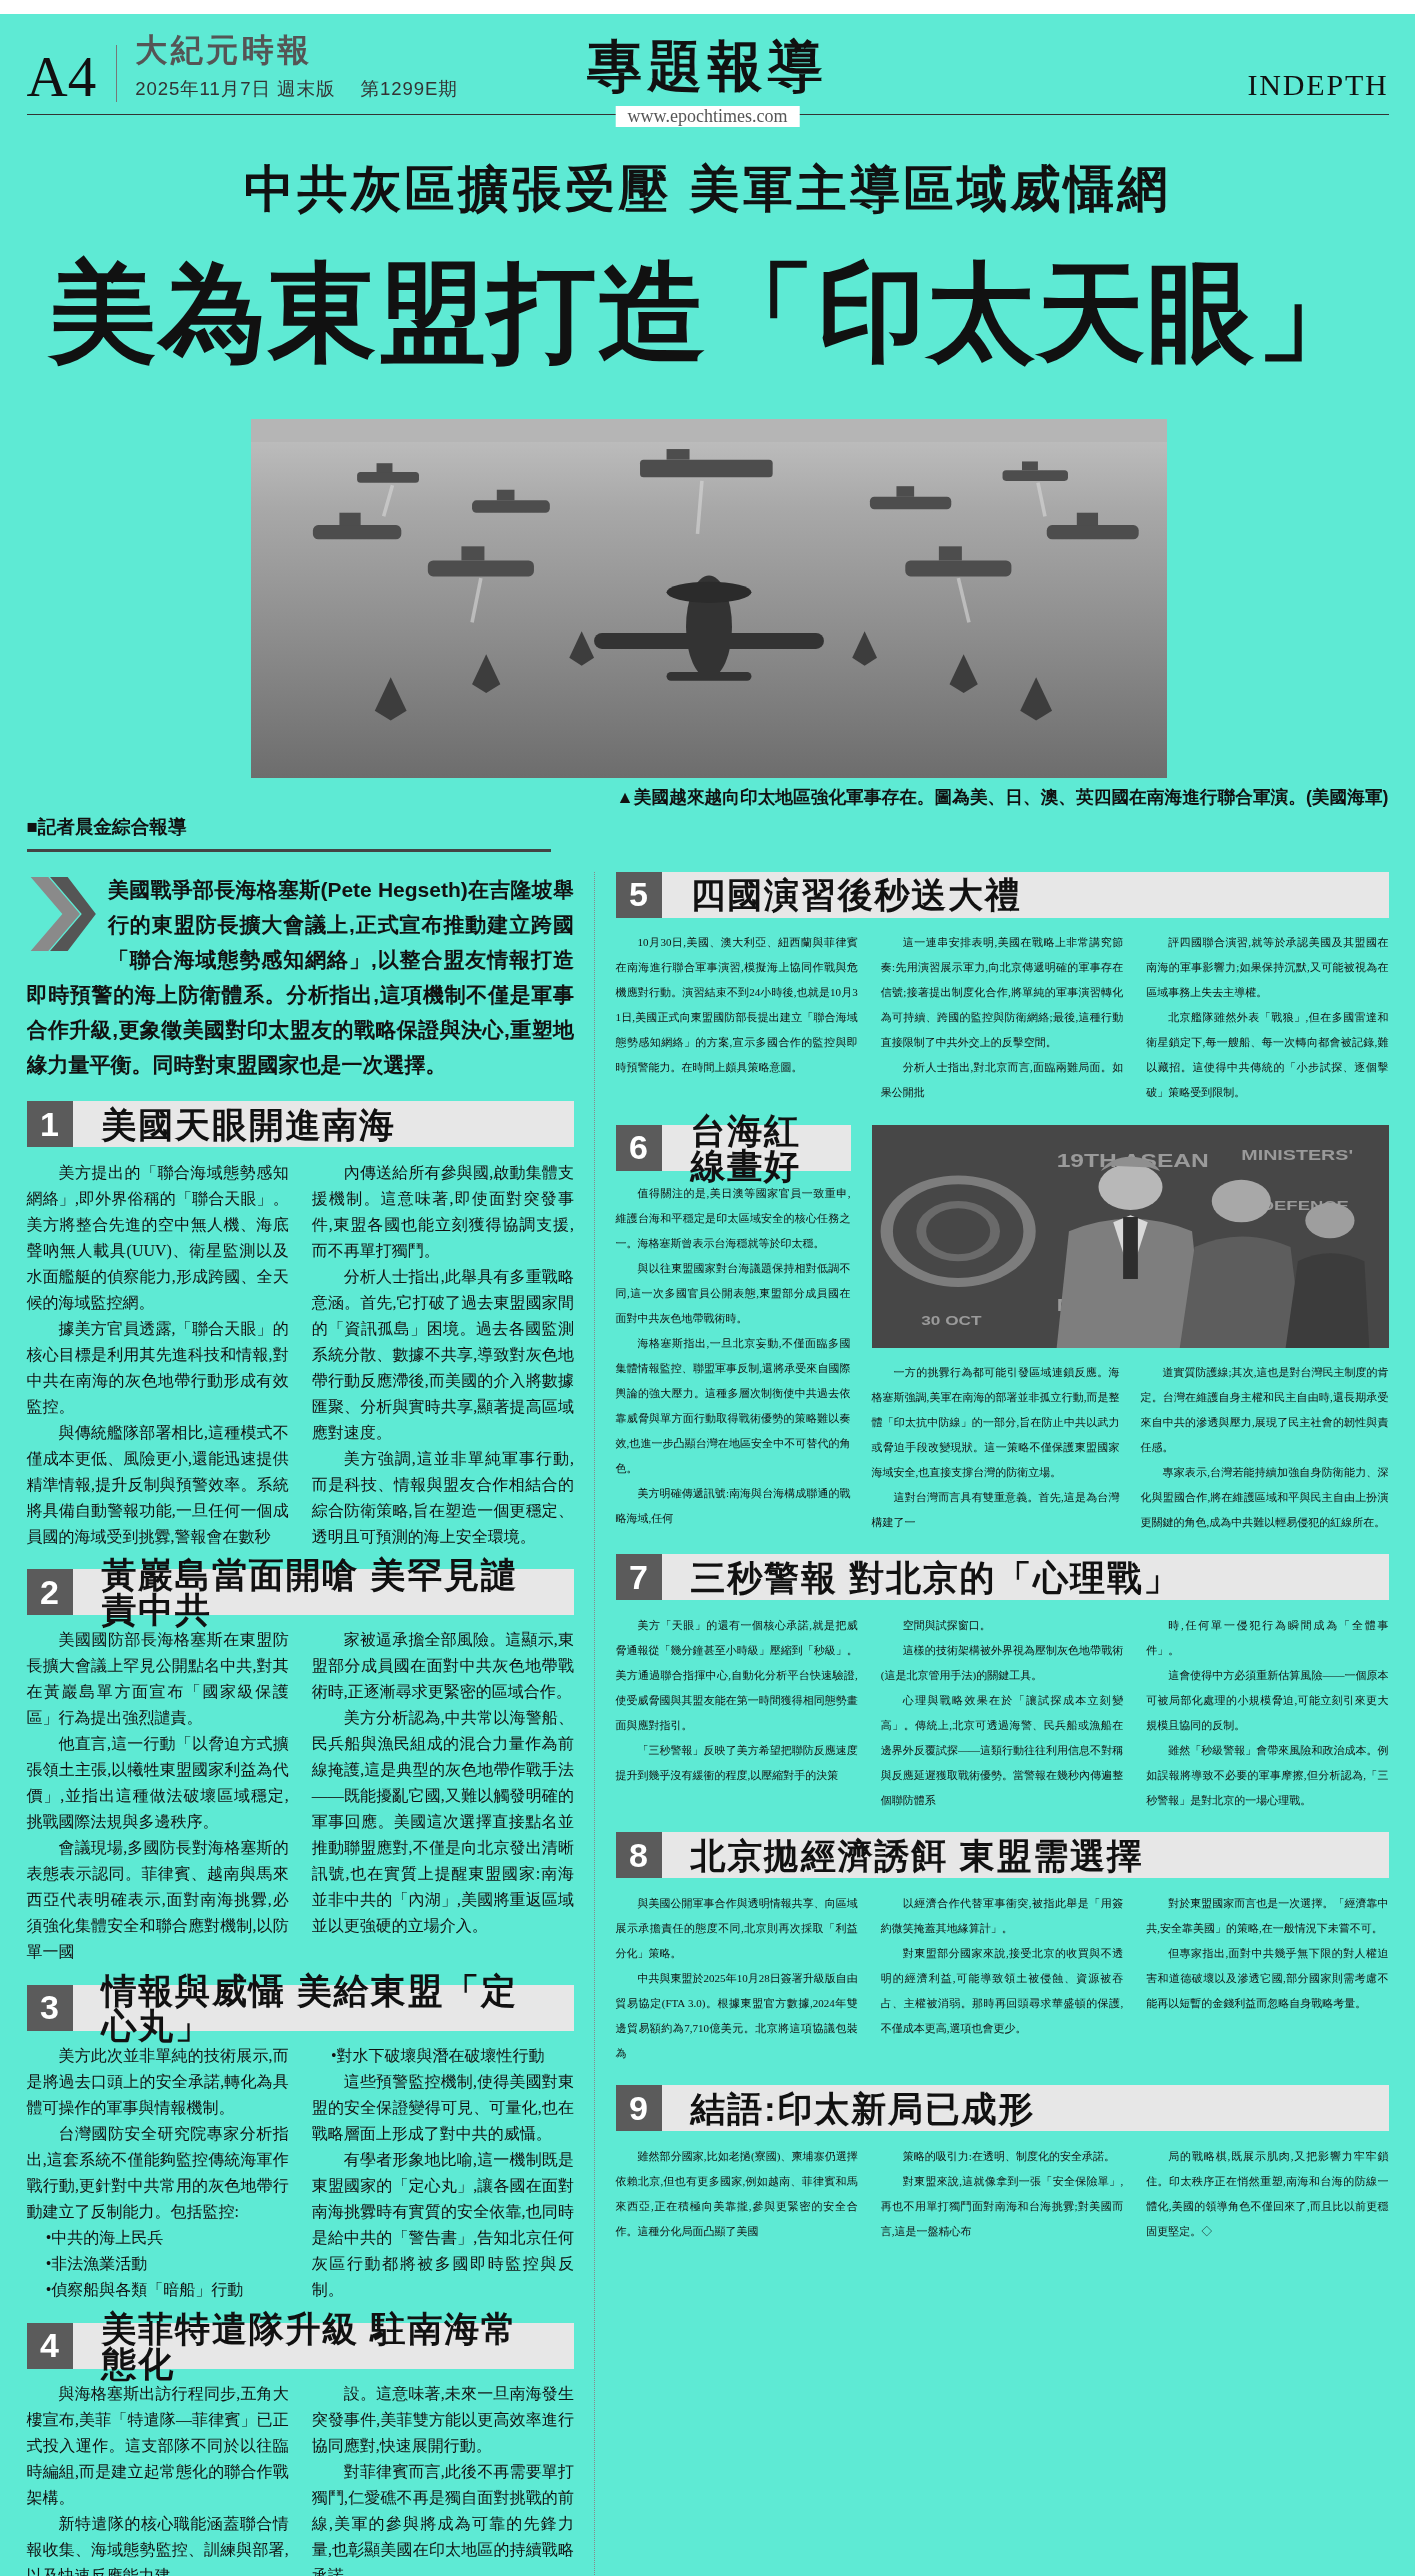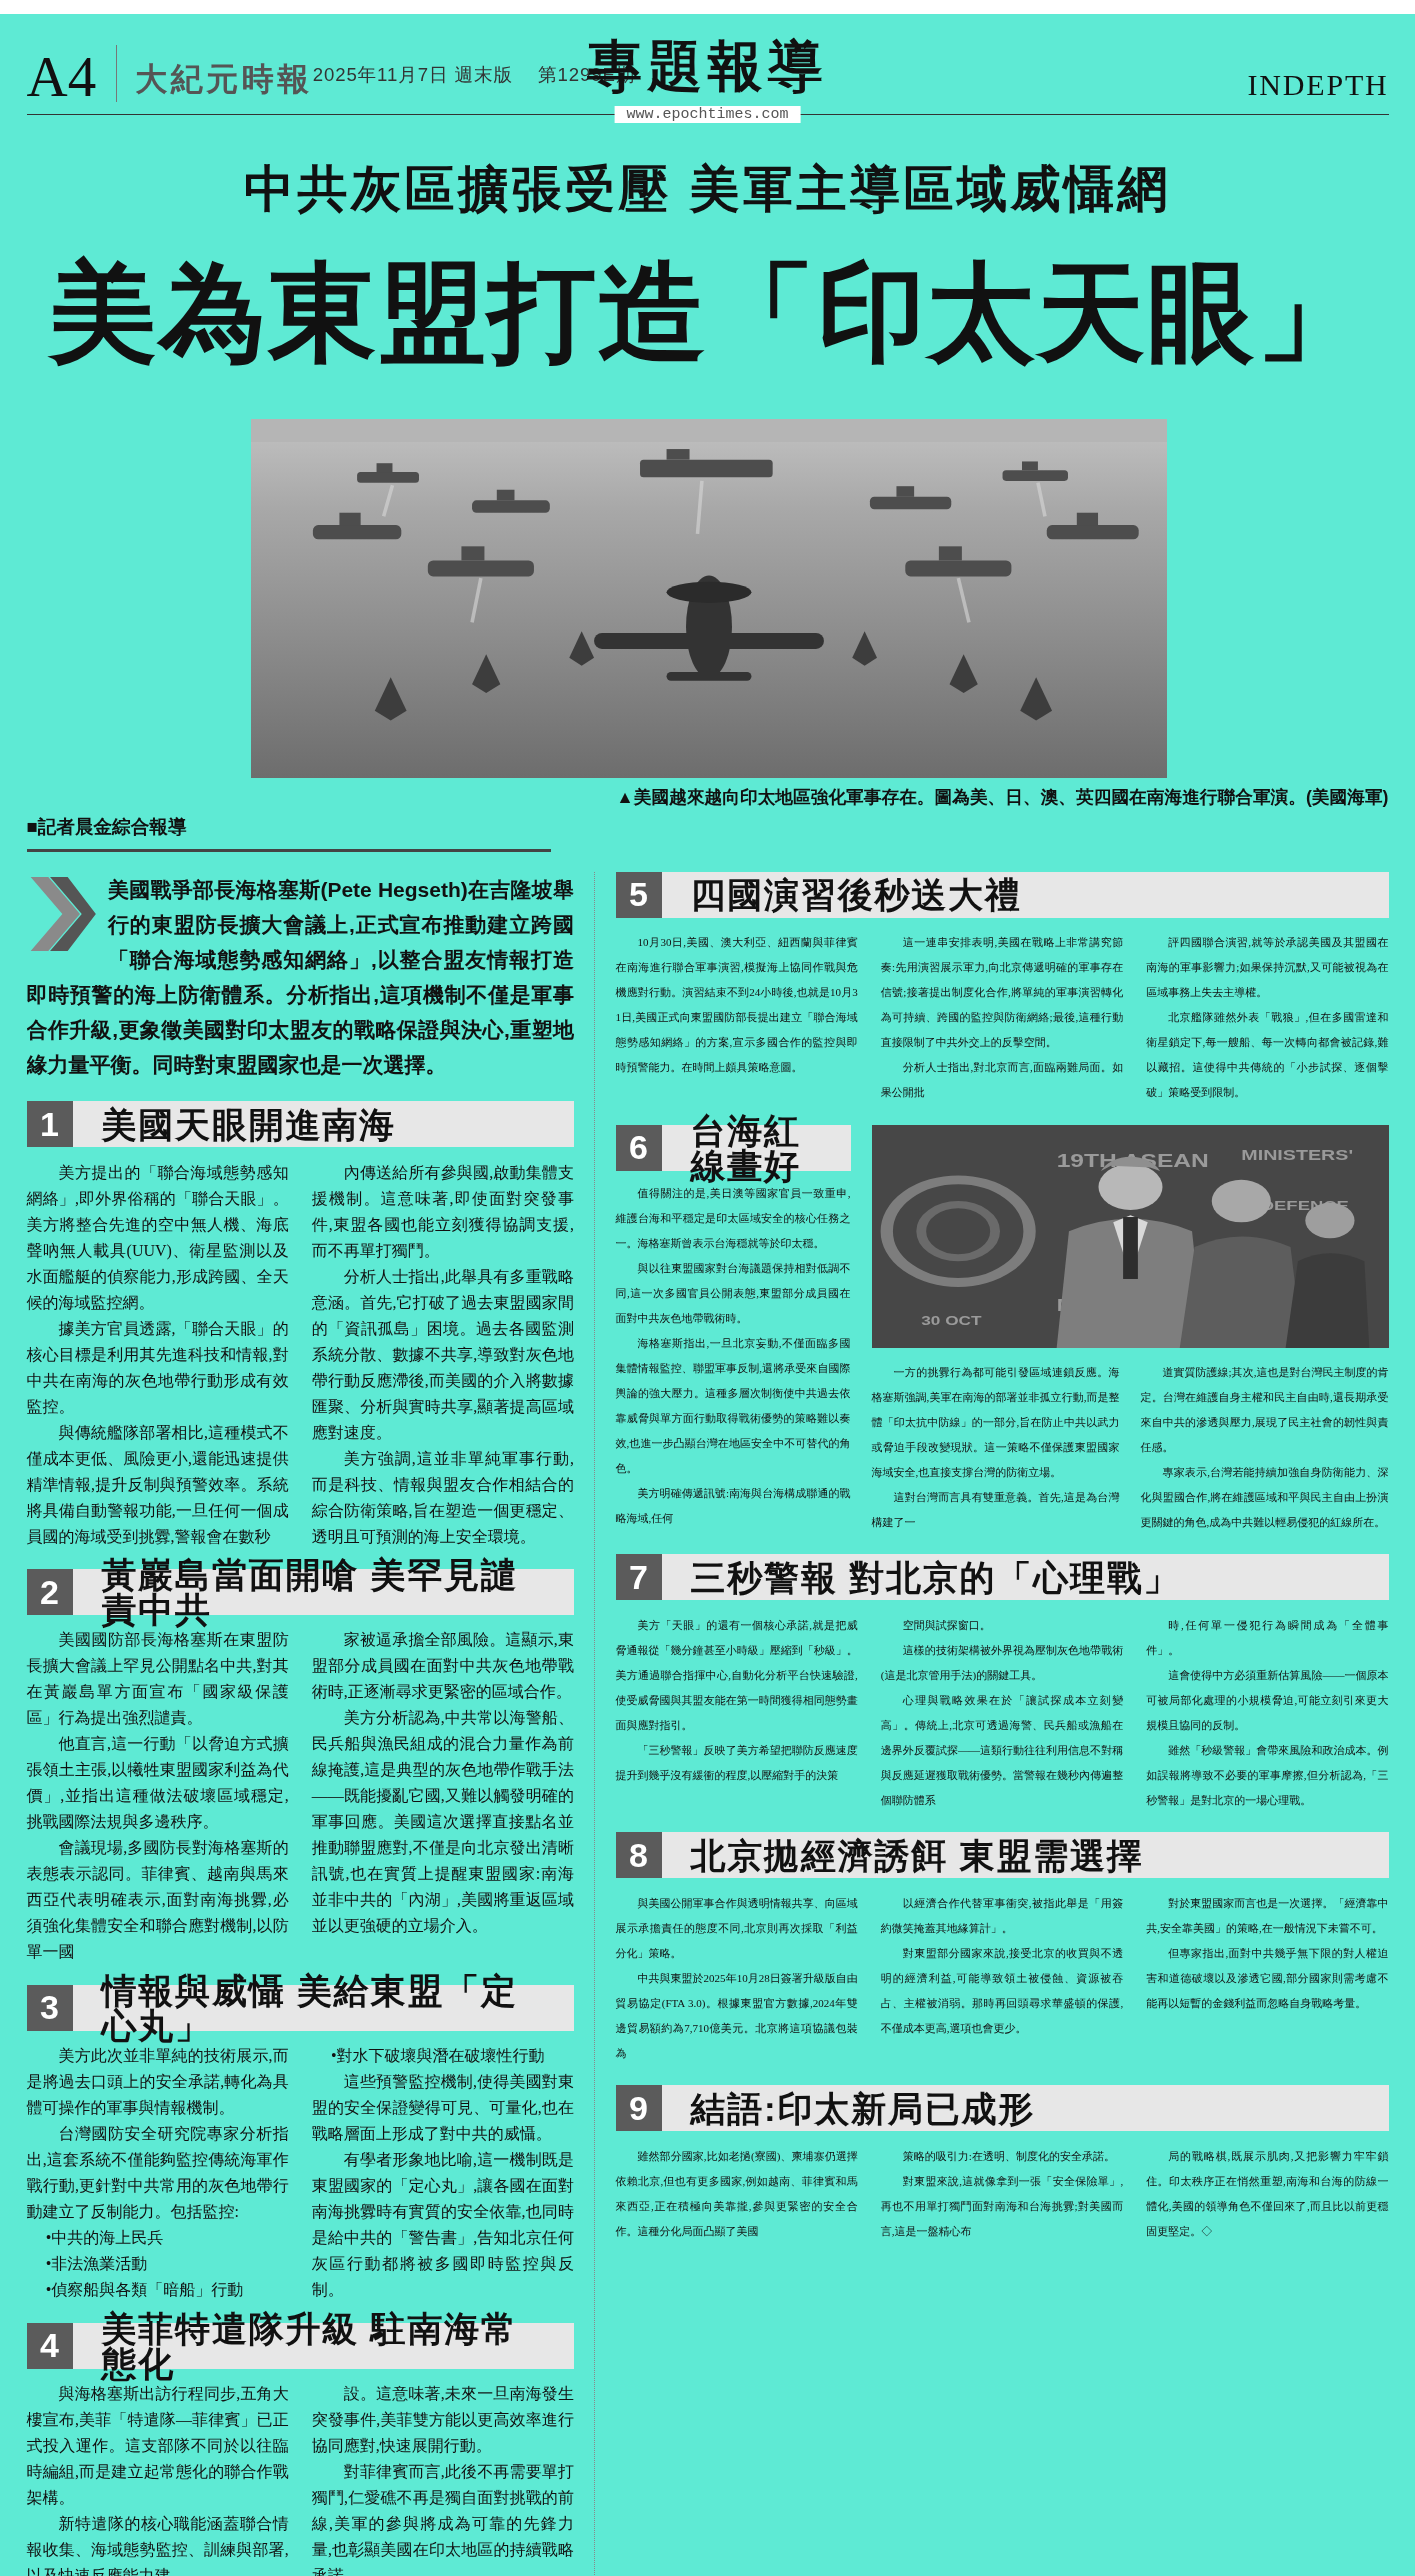--- a/index.html
+++ b/index.html
@@ -6,28 +6,28 @@
   html,body { background:#fff; }
   .page {
     width:1415px; height:2576px; background:#5eead4; color:#111;
     font-family:"Liberation Serif", serif;
     padding:23px 26.5px 0 26.5px; overflow:hidden; position:relative;margin-top:14px;
   }
   
   .masthead { display:flex; align-items:flex-end; height:65px; position:relative; }
   .edition { font-size:57px; line-height:0.9; font-family:"Liberation Serif",serif; padding-right:19.5px; }
   .mast-divider { width:1.8px; background:#777; height:57px; margin-right:17.7px; }
-  .brand { display:flex; flex-direction:row; justify-content:flex-end; }
+  .brand { display:flex; flex-direction:column; justify-content:flex-end; }
   .brand-name { font-family:"Liberation Sans",sans-serif; font-weight:bold; font-size:32px; color:#555; letter-spacing:3.5px; }
   .date-line { font-family:"Liberation Sans",sans-serif; font-size:18.6px; color:#333; margin-top:3.5px; letter-spacing:0.9px; }
   .date-line .issue { margin-left:25px; }
   .section-cn { position:absolute; left:50%; transform:translateX(-50%); bottom:-1.8px; font-size:55px; font-weight:bold; font-family:"Liberation Serif",serif; letter-spacing:5.3px; }
   .section-en { margin-left:auto; font-size:30px; font-family:"Liberation Serif",serif; letter-spacing:1.8px; }
   .mast-rule { border-top:1.8px solid #333; margin-top:12.4px; position:relative; }
-  .site-url { position:absolute; top:-9.7px; left:50%; transform:translateX(-50%); background:#fff; padding:0 12.4px; font-family:Liberation Mono, monospace; font-size:15px; color:#555; }
+  .site-url { position:absolute; top:-9.7px; left:50%; transform:translateX(-50%); background:#fff; padding:0 12.4px; font-family:Liberation Serif, serif; font-size:18px; color:#555; }
   
   .headline-block { text-align:center; margin-top:41px; }
   .kicker { font-family:"Liberation Sans",sans-serif; font-weight:bold; font-size:50px; letter-spacing:3.5px; }
   .main-headline { font-family:"Liberation Serif",serif; font-weight:bold; font-size:108px; letter-spacing:1.8px; margin-top:17.7px; }
   
   .lead-photo { width:916px; height:359px; margin:32px 0 0 224px; background:#9a9a9a; position:relative; overflow:hidden; }
   .lead-photo svg { display:block; width:100%; height:100%; }
   .under-photo-caption { text-align:right; font-family:"Liberation Sans",sans-serif; font-weight:bold; font-size:17.7px; margin-top:7px; }
   .byline-row { font-family:"Liberation Sans",sans-serif; font-weight:bold; font-size:18.6px; margin-top:5.3px; }
   .byline-rule { width:524px; border-top:3.5px solid #444; margin-top:8.8px; }

